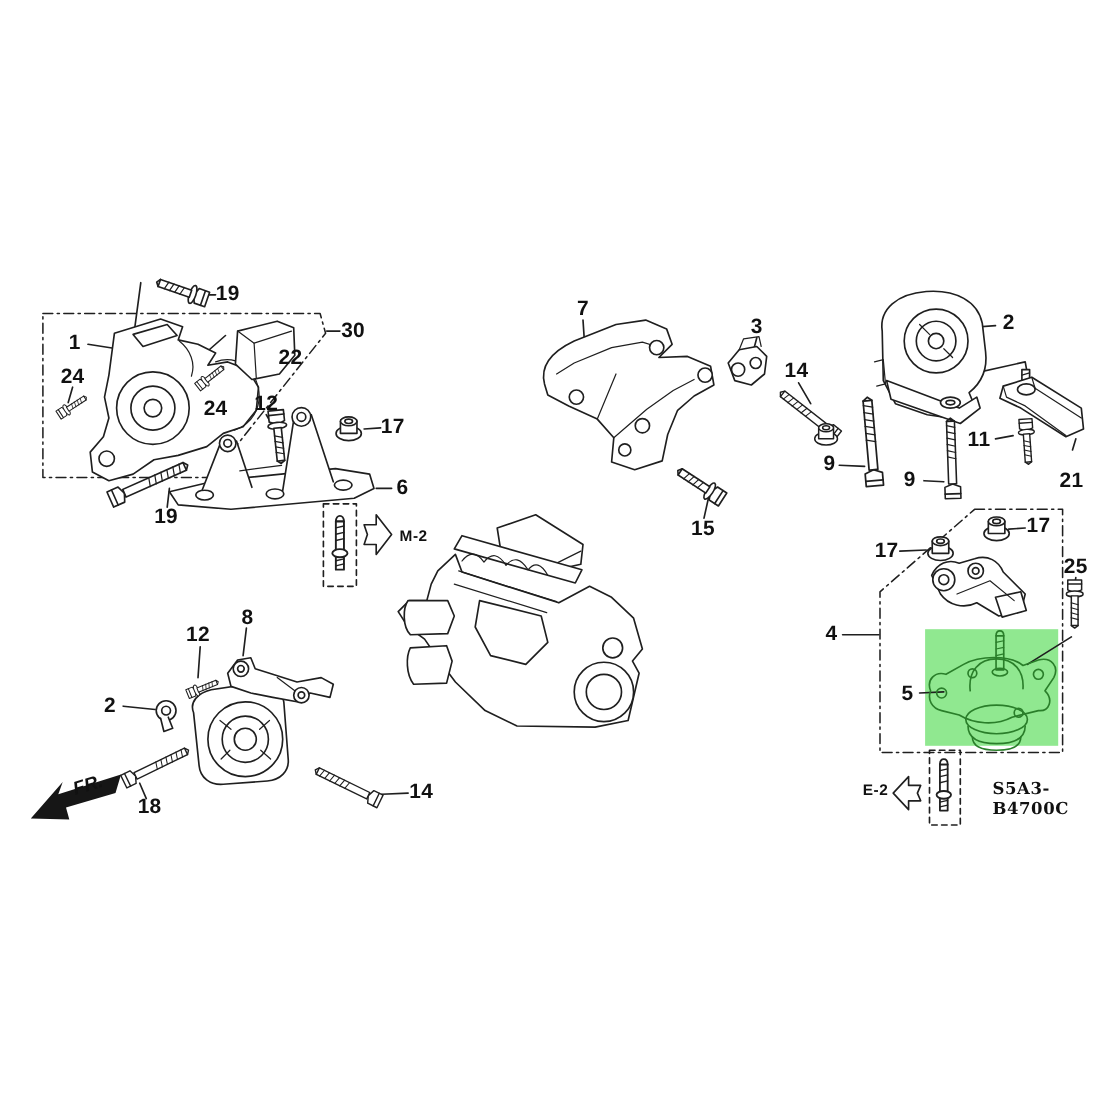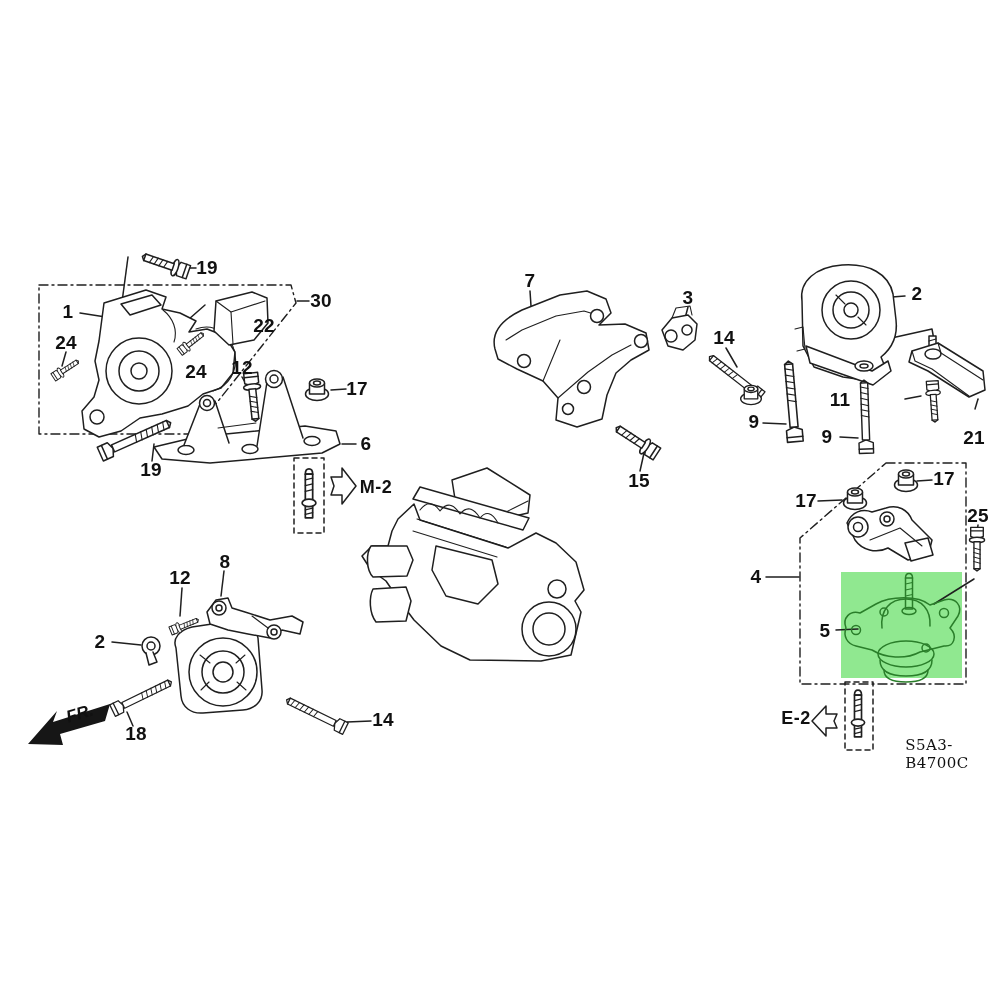--- a/index.html
+++ b/index.html
@@ -11,24 +11,24 @@
   #art .f{fill:#ffffff;}
   #art .thin{stroke-width:1.1;}
   #art .ld{stroke-width:1.2;}
   #art .dd{stroke-dasharray:9 4 2 4;stroke-width:1.4;}
   #art .db{stroke-dasharray:5 4;stroke-width:1.5;}
   #art .hl{stroke:none;fill:#90e890;}
   #art .grn, #art .grn *{stroke:#2a7e2a;}
   #art .blk{fill:#161616;stroke:none;}
   .labels span{position:absolute;transform:translate(-50%,-50%);color:#111;}
   .callout{font-weight:700;font-size:19px;letter-spacing:.3px;}
-  .ref{font-weight:700;font-size:18px;letter-spacing:.5px;}
+  .ref{font-weight:700;font-size:14px;letter-spacing:.5px;}
   .fr{font-weight:700;font-style:italic;font-size:17px;
       transform:translate(-50%,-50%) rotate(-17deg) !important;}
-  .code{font-family:"DejaVu Serif",serif;font-weight:400;font-size:15px;letter-spacing:.5px;margin-top:28px;}
+  .code{font-family:"DejaVu Serif",serif;font-weight:700;font-size:15px;letter-spacing:.5px;}
 </style>
 </head>
 <body>
 
 <div class="stage">
 
 <svg id="art" width="1000" height="1000" viewBox="0 0 1000 1000">
   <defs>
     <g id="boltL">
       <polygon class="f" points="-15,-7.5 -4,-7.5 -1,0 -4,7.5 -15,7.5"></polygon>
@@ -285,21 +285,21 @@
   <span class="callout" style="left:68px;top:312px">1</span>
   <span class="callout" style="left:917px;top:294px">2</span>
   <span class="callout" style="left:688px;top:298px">3</span>
   <span class="callout" style="left:756px;top:577px">4</span>
   <span class="callout" style="left:825px;top:631px">5</span>
   <span class="callout" style="left:366px;top:444px">6</span>
   <span class="callout" style="left:530px;top:281px">7</span>
   <span class="callout" style="left:225px;top:562px">8</span>
   <span class="callout" style="left:754px;top:422px">9</span>
   <span class="callout" style="left:827px;top:437px">9</span>
-  <span class="callout" style="left:840px;top:400px">11</span>
+  <span class="callout" style="left:890px;top:400px">11</span>
   <span class="callout" style="left:242px;top:368px">12</span>
   <span class="callout" style="left:180px;top:578px">12</span>
   <span class="callout" style="left:136px;top:734px">18</span>
   <span class="callout" style="left:724px;top:338px">14</span>
   <span class="callout" style="left:383px;top:720px">14</span>
   <span class="callout" style="left:639px;top:481px">15</span>
   <span class="callout" style="left:100px;top:642px">2</span>
   <span class="callout" style="left:357px;top:389px">17</span>
   <span class="callout" style="left:944px;top:479px">17</span>
   <span class="callout" style="left:806px;top:501px">17</span>

